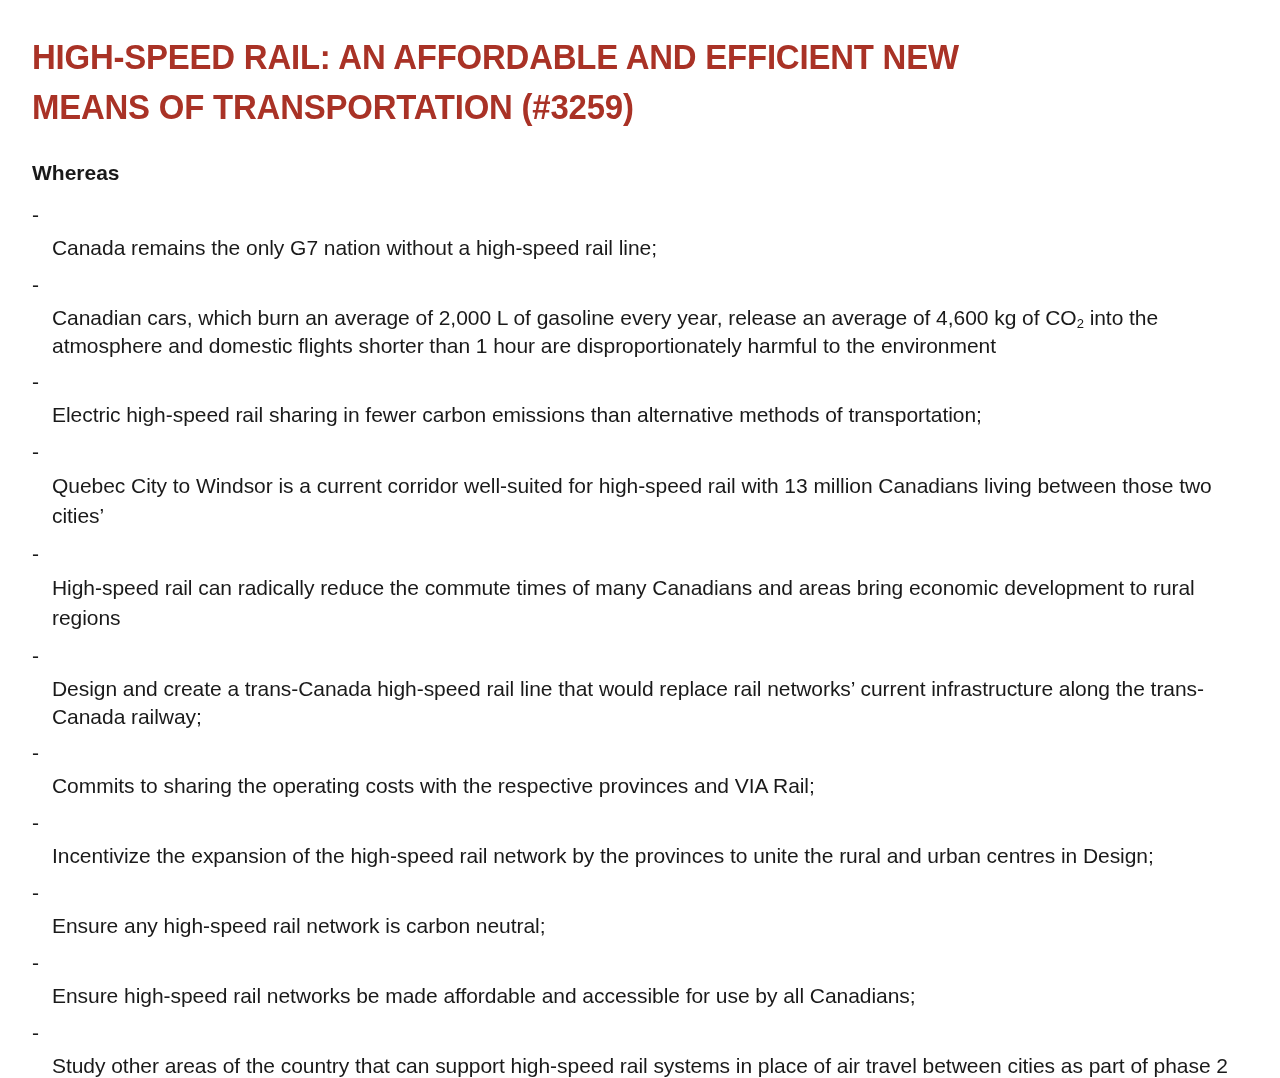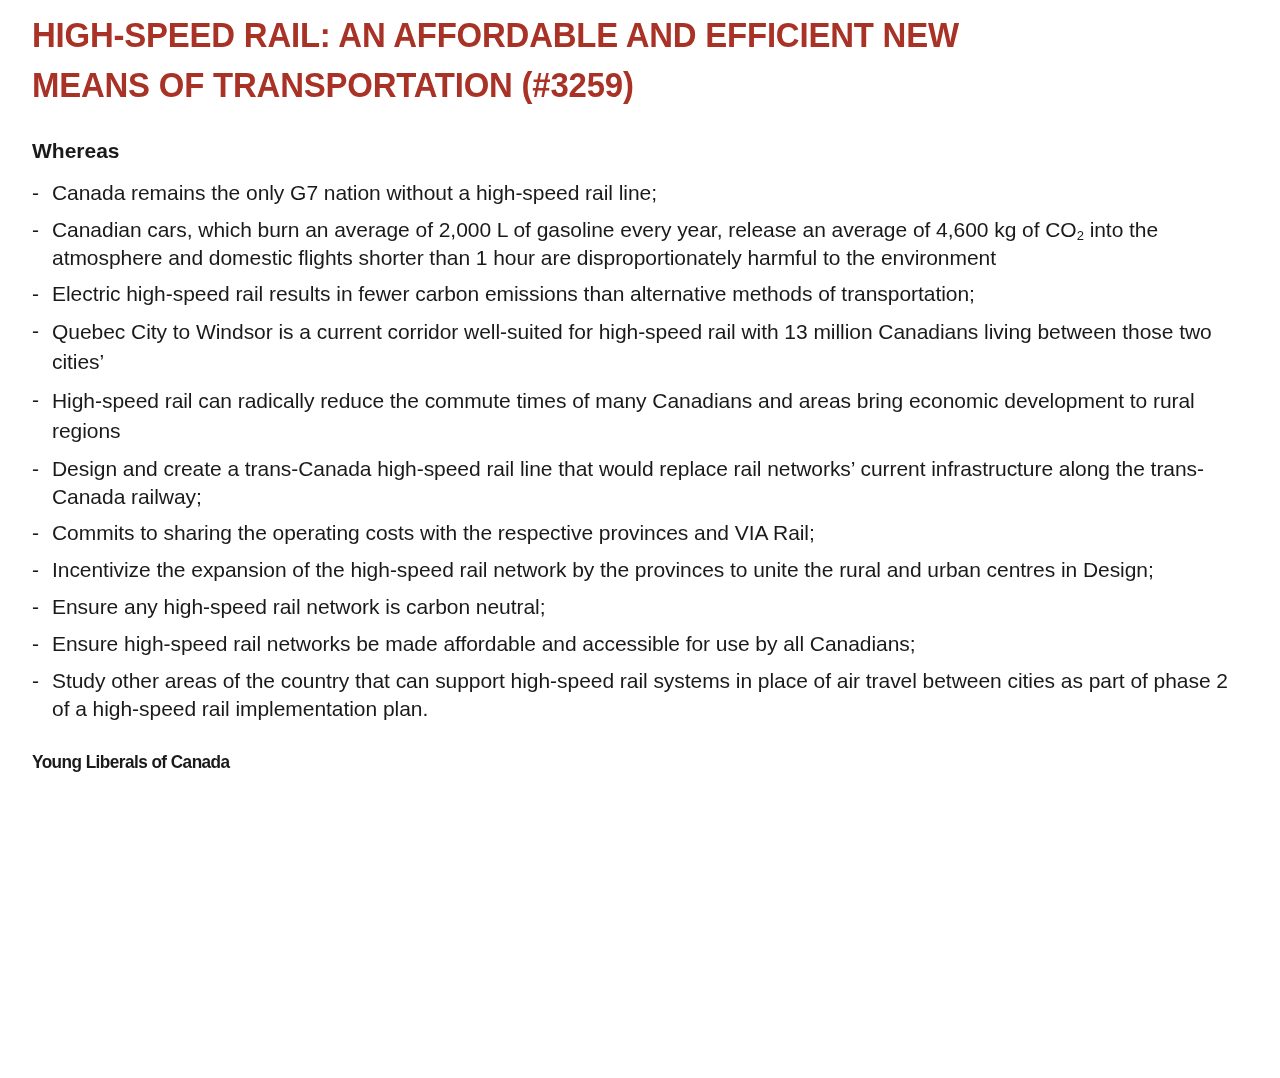--- a/index.html
+++ b/index.html
@@ -11,21 +11,21 @@
     width: 1280px;
     height: 1078px;
     font-family: "Liberation Sans", sans-serif;
     color: #1a1a1a;
     -webkit-font-smoothing: antialiased;
   }
   .page {
     box-sizing: border-box;
     width: 1280px;
     height: 1078px;
-    padding: 10px 44px 10px 32px;
+    padding: 32px 44px 10px 32px;
     position: relative;
   }
   .doc-title {
     color: #a93226;
     font-weight: bold;
     font-size: 35px;
     line-height: 1.42;
     letter-spacing: -0.2px;
     margin: 0 0 14px 0;
     max-width: 1040px;
@@ -56,20 +56,21 @@
     letter-spacing: -0.05px;
   }
   ul.bullets li .dash {
     flex: 0 0 auto;
     width: 20px;
     color: #1a1a1a;
   }
   ul.bullets li .text {
     flex: 1 1 auto;
     max-width: 1185px;
+    margin-top: 33px;
   }
   .loose li {
     line-height: 1.42;
     margin-bottom: 8px;
   }
   sub {
     font-size: 0.62em;
     vertical-align: baseline;
     position: relative;
     bottom: -0.28em;
@@ -96,21 +97,21 @@
     <li>
       <span class="dash">-</span>
       <span class="text">Canada remains the only G7 nation without a high-speed rail line;</span>
     </li>
     <li>
       <span class="dash">-</span>
       <span class="text">Canadian cars, which burn an average of 2,000 L of gasoline every year, release an average of 4,600 kg of CO<sub>2</sub> into the atmosphere and domestic flights shorter than 1 hour are disproportionately harmful to the environment</span>
     </li>
     <li>
       <span class="dash">-</span>
-      <span class="text">Electric high-speed rail results in fewer carbon emissions than alternative methods of transportation;</span>
+      <span class="text">Electric high-speed rail sharing in fewer carbon emissions than alternative methods of transportation;</span>
     </li>
     <li class="loose-item">
       <span class="dash">-</span>
       <span class="text" style="line-height:1.42">Quebec City to Windsor is a current corridor well-suited for high-speed rail with 13 million Canadians living between those two cities’</span>
     </li>
     <li class="loose-item">
       <span class="dash">-</span>
       <span class="text" style="line-height:1.42">High-speed rail can radically reduce the commute times of many Canadians and areas bring economic development to rural regions</span>
     </li>
   </ul>

